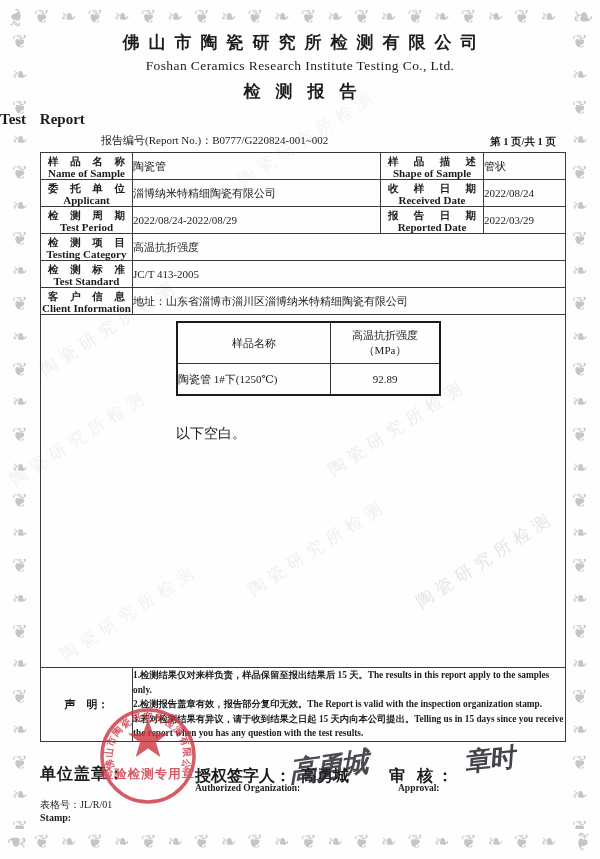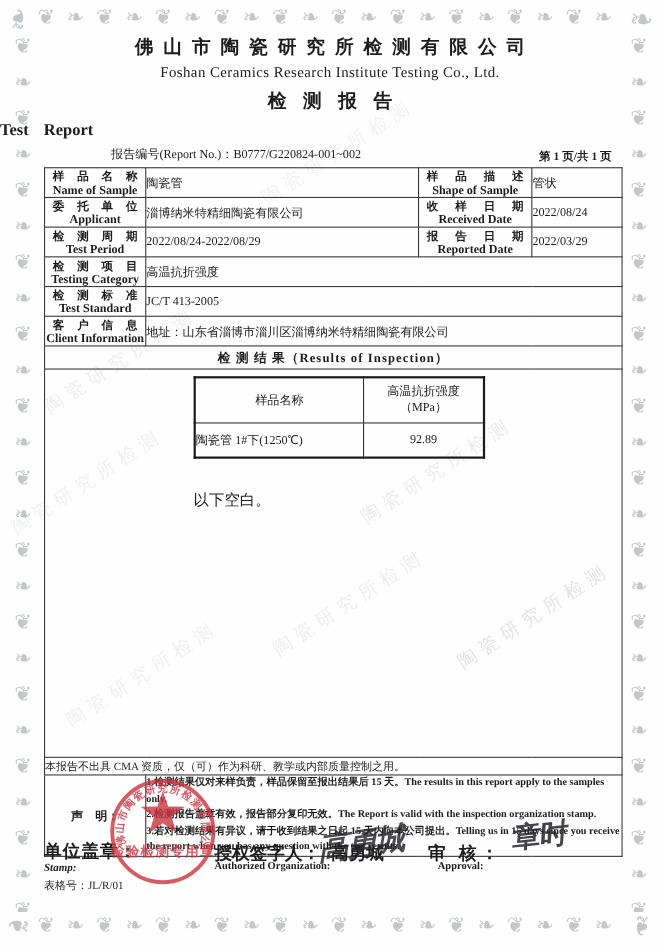--- a/index.html
+++ b/index.html
@@ -31,21 +31,21 @@
               letter-spacing:9px;text-indent:9px;}
   .company-en{position:absolute;left:0;right:0;top:58px;text-align:center;font-size:13.5px;letter-spacing:.4px;}
   .title-cn{position:absolute;left:0;right:0;top:80px;text-align:center;font-size:17px;font-weight:bold;
             letter-spacing:15px;text-indent:15px;}
   .title-en{position:absolute;left:0;right:0;top:111px;font-size:15px;word-spacing:10px;font-weight:bold;}
   .report-line-left{position:absolute;left:101px;top:133px;font-size:11px;}
   .report-line-right{position:absolute;right:44px;top:135px;font-size:10.5px;font-weight:bold;}
   
   table.info{position:absolute;left:40px;top:152px;width:525px;border-collapse:collapse;table-layout:fixed;}
   table.info th,table.info td{border:1px solid #3a3a3a;padding:0;vertical-align:middle;}
-  table.info{border:1.5px solid #222;font-family:Liberation Serif, serif;}
+  table.info{border:1.5px solid #222;}
   .lcn{font-size:10.5px;font-weight:bold;line-height:12px;padding:1px 7px 0 7px;
        text-align:justify;text-align-last:justify;}
   .len{font-size:11px;font-weight:bold;line-height:10px;text-align:center;}
   td.val{font-size:11px;padding-left:7px;text-align:left;}
   tr.h27{height:27px;}
   td.rhr{height:20px;text-align:center;font-weight:bold;font-size:11.5px;letter-spacing:1px;}
   td.bigcell{height:352px;vertical-align:top;position:relative;}
   td.cma{height:15px;font-size:10px;padding:1px 4px;}
   th.decl-label{font-size:11px;font-weight:bold;}
   td.decl{height:62px;font-size:9.3px;font-weight:bold;line-height:14.5px;padding:2px 4px 2px 6px;vertical-align:top;}
@@ -55,21 +55,21 @@
   .res-c1{width:152px;}
   .res-c2{width:108px;}
   table.res th{height:40px;font-size:11px;text-align:center;line-height:15px;}
   table.res td{height:30px;font-size:11px;}
   td.rname{padding-left:12px;text-align:left;}
   td.rval{text-align:center;}
   .blank-note{position:absolute;left:135px;top:110px;font-size:14px;}
   
   .fitem{position:absolute;font-size:16px;white-space:nowrap;}
   .f-stamp-cn{left:40px;top:764px;font-weight:bold;letter-spacing:1px;}
-  .f-stamp-en{left:40px;top:784px;font-weight:bold;font-size:10px;font-style:italic;}
+  .f-stamp-en{left:40px;top:812px;font-weight:bold;font-size:10px;}
   .f-form{left:40px;top:798px;font-size:10px;}
   .f-signer-cn{left:195px;top:766px;font-weight:bold;}
   .f-signer-name{margin-left:10px;font-weight:bold;}
   .f-signer-en{left:195px;top:783px;font-weight:bold;font-size:9.5px;}
   .f-appr-cn{left:389px;top:766px;font-weight:bold;letter-spacing:4px;}
   .f-appr-en{left:398px;top:783px;font-weight:bold;font-size:9.5px;}
   .sig{position:absolute;font-weight:bold;color:#23242a;white-space:nowrap;}
   .sig1{left:291px;top:748px;font-size:28px;transform:rotate(-8deg) skewX(-18deg);opacity:.82;letter-spacing:-2px;}
   .sig2{left:466px;top:742px;font-size:26px;transform:rotate(-6deg) skewX(-10deg);opacity:.85;letter-spacing:-1px;}
   .stamp-svg{position:absolute;left:96px;top:706px;opacity:.8;}
@@ -160,23 +160,20 @@
             <div class="len">Test Standard</div>
           </th>
       <td class="val" colspan="3">JC/T 413-2005</td>
     </tr>
     <tr class="h27">
       <th>
             <div class="lcn">客户信息</div>
             <div class="len">Client Information</div>
           </th>
       <td class="val" colspan="3">地址：山东省淄博市淄川区淄博纳米特精细陶瓷有限公司</td>
-    </tr>
-    <tr>
-      <td class="rhr" colspan="4">检 测 结 果（Results of Inspection）</td>
     </tr>
     <tr>
       <td class="bigcell" colspan="4">
         <table class="res">
           <tbody>
                 <tr>
             <th class="res-c1">样品名称</th>
             <th class="res-c2">
                     <div>高温抗折强度</div>
                     <div>（MPa）</div>
@@ -185,23 +182,20 @@
           <tr>
             <td class="rname">陶瓷管 1#下(1250℃)</td>
             <td class="rval">92.89</td>
           </tr>
         </tbody>
             </table>
         <div class="blank-note">以下空白。</div>
       </td>
     </tr>
     <tr>
-      <td class="cma" colspan="4">本报告不出具 CMA 资质，仅（可）作为科研、教学或内部质量控制之用。</td>
-    </tr>
-    <tr>
       <th class="decl-label">声　明：</th>
       <td class="decl" colspan="3">
         <div>1.检测结果仅对来样负责，样品保留至报出结果后 15 天。The results in this report apply to the samples only.</div>
         <div>2.检测报告盖章有效，报告部分复印无效。The Report is valid with the inspection organization stamp.</div>
         <div>3.若对检测结果有异议，请于收到结果之日起 15 天内向本公司提出。Telling us in 15 days since you receive the report when you has any question with the test results.</div>
       </td>
     </tr>
   </tbody>
     </table>
 

